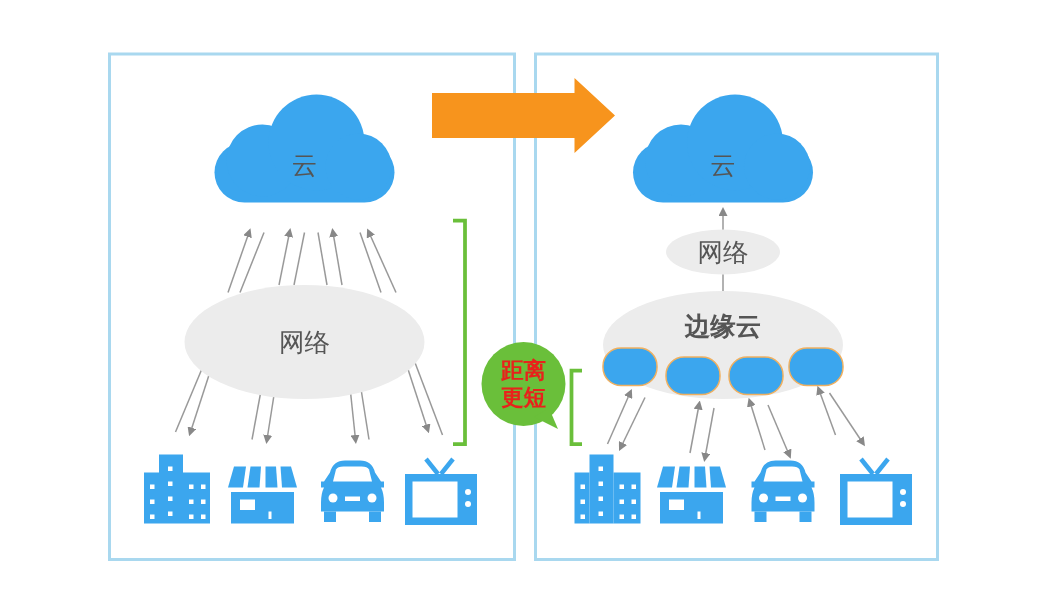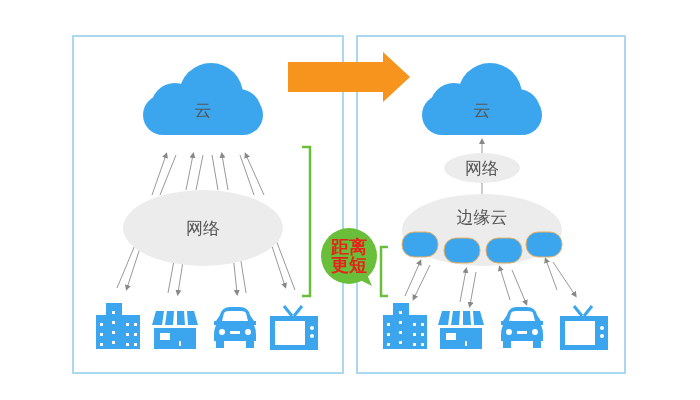--- a/index.html
+++ b/index.html
@@ -2,21 +2,21 @@
 <html><head>
 <meta charset="utf-8">
 <style>
   html, body { margin:0; padding:0; background:#ffffff; }
   body { width:700px; height:400px; position:relative; overflow:hidden; font-family:"DejaVu Sans", sans-serif; }
   .panel { position:absolute; top:35px; height:339px; border:2px solid #a9d8ef; box-sizing:border-box; background:#fff; }
   #panel-left { left:72px; width:272px; }
   #panel-right { left:356px; width:270px; }
   .label { position:absolute; color:#555; font-size:17px; text-align:center; }
   svg { position:absolute; left:0; top:0; }
-  .bubble-text { position:absolute; color:#e8221b; font-size:18px; font-weight:bold; line-height:18px; text-align:center; }
+  .bubble-text { position:absolute; color:#e8221b; font-size:15px; font-weight:bold; line-height:18px; text-align:center; }
 </style>
 </head>
 <body>
 
 <div class="panel" id="panel-left"></div>
 <div class="panel" id="panel-right"></div>
 
 <svg width="700" height="400" viewBox="0 0 700 400">
   <defs>
     <marker id="ah" markerWidth="6" markerHeight="6" refX="3" refY="3" orient="auto">
@@ -141,18 +141,18 @@
   <use href="#building" transform="translate(383,303)"></use>
   <use href="#store" transform="translate(438,303)"></use>
   <use href="#car" transform="translate(497,305)"></use>
   <use href="#tv" transform="translate(560,306)"></use>
 </svg>
 
 <div class="label" style="left:183px; top:99px; width:40px;">云</div>
 <div class="label" style="left:168px; top:217px; width:70px;">网络</div>
 <div class="label" style="left:462px; top:99px; width:40px;">云</div>
 <div class="label" style="left:447px; top:157px; width:70px;">网络</div>
-<div class="label" style="left:432px; top:206px; width:100px;">边缘云</div>
+<div class="label" style="left:432px; top:206px; width:100px;font-weight:bold;">边缘云</div>
 
 <div class="bubble-text" style="left:325px; top:238px; width:48px;">
   <div>距离</div>
   <div>更短</div>
 </div>
 
 </body></html>

